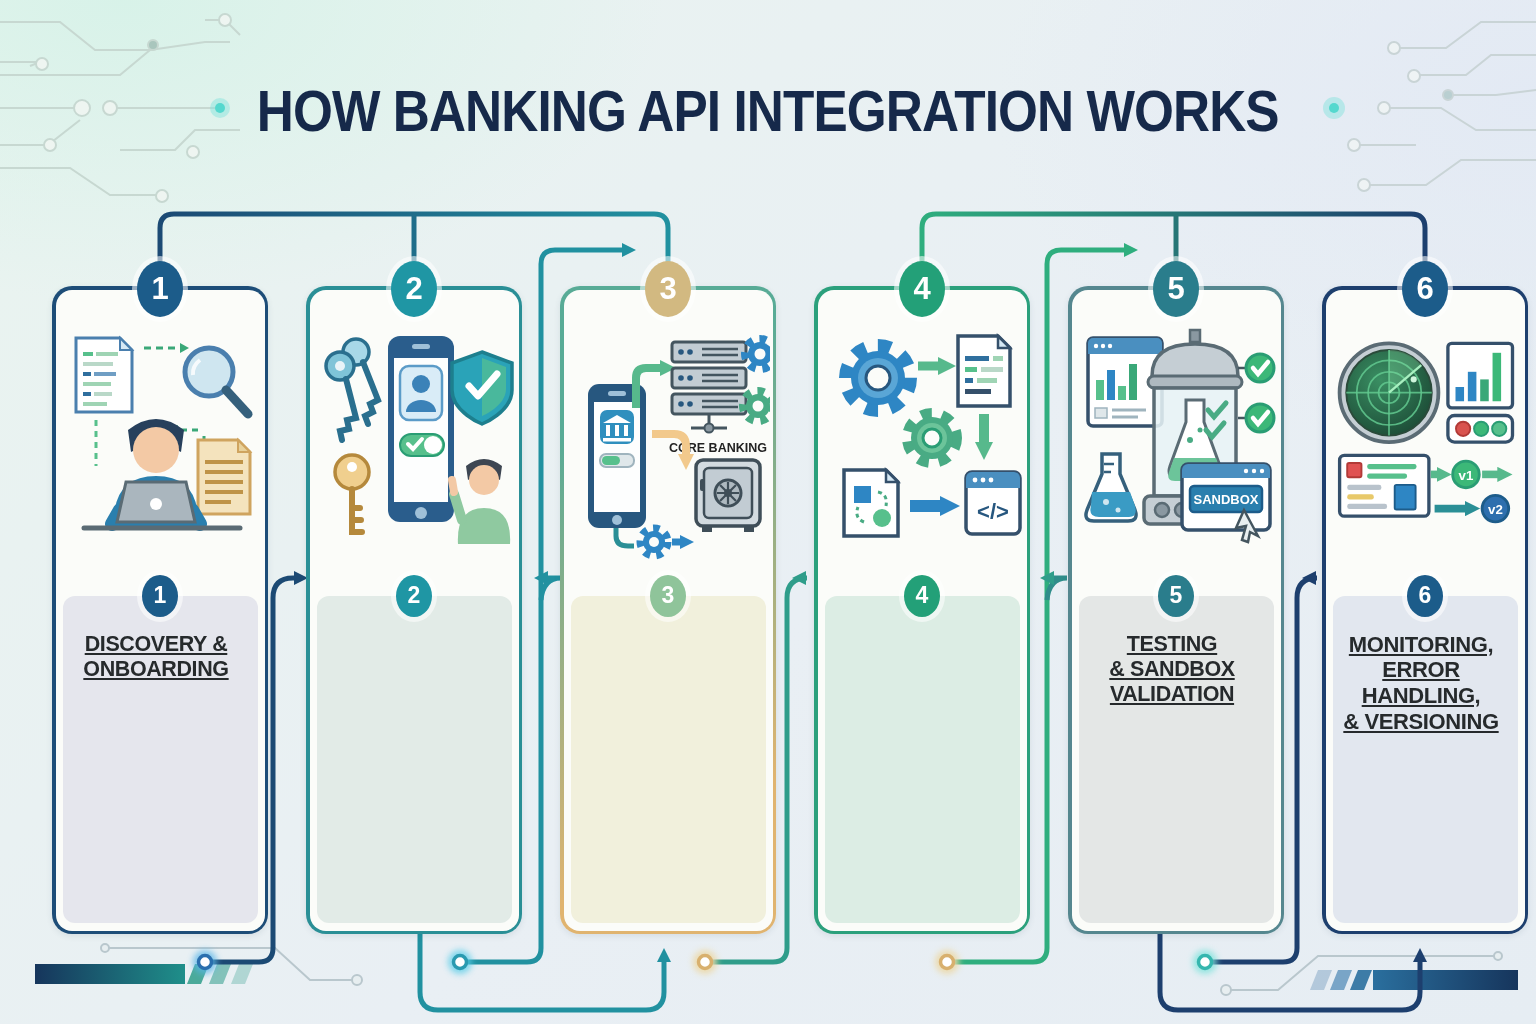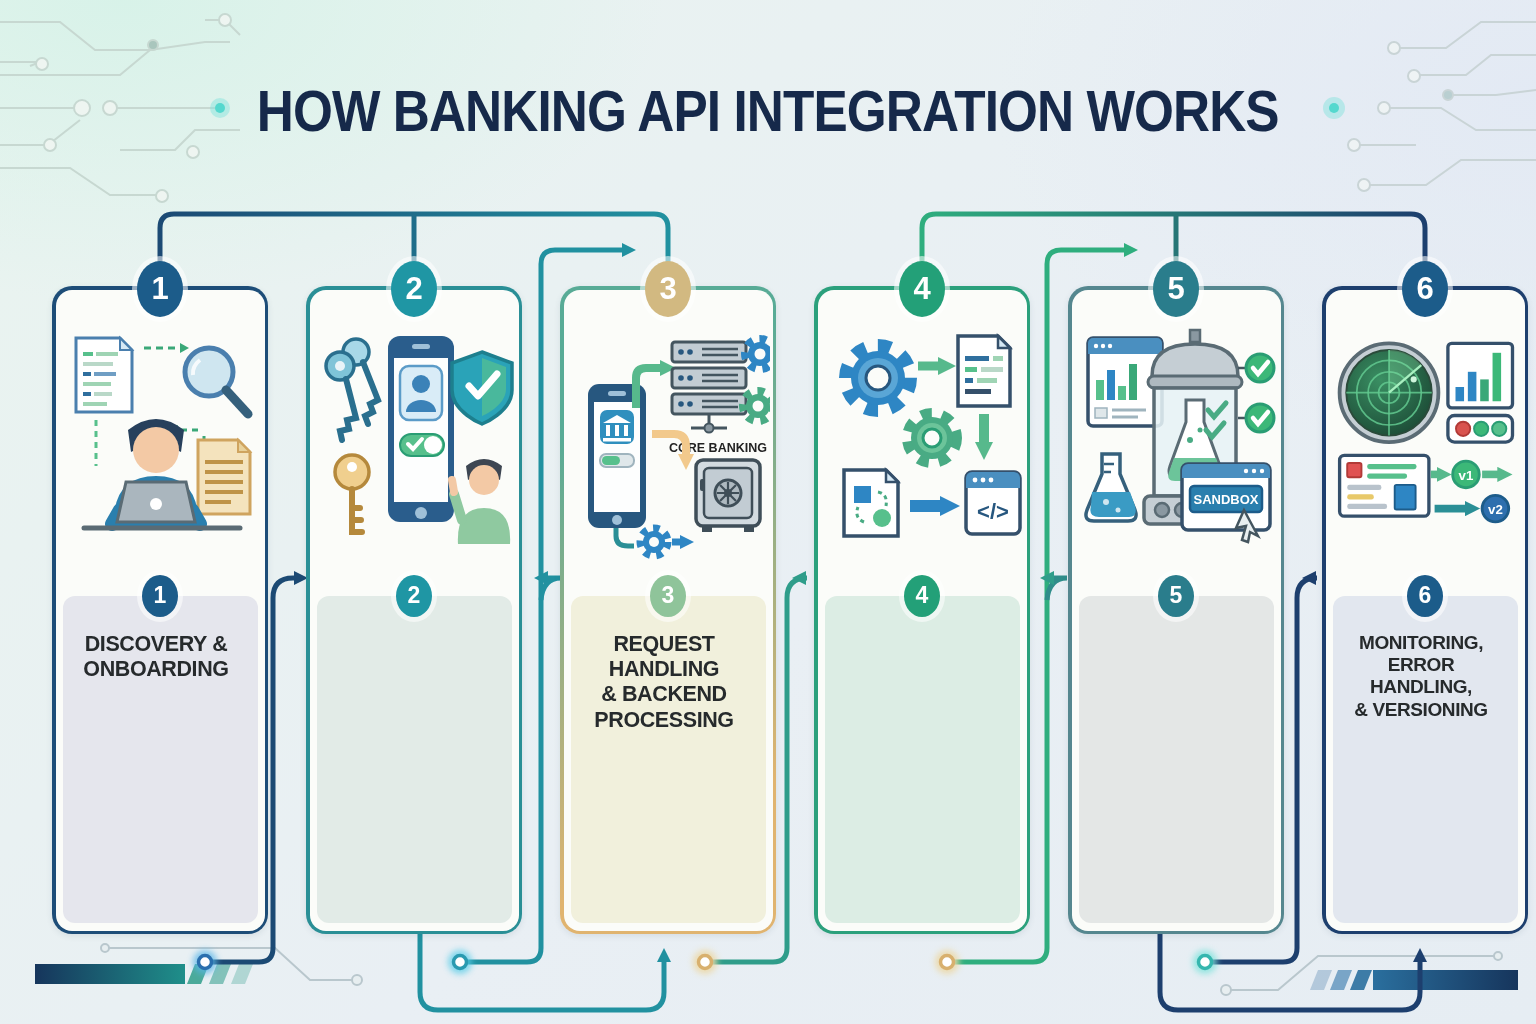--- a/index.html
+++ b/index.html
@@ -25,21 +25,21 @@
   .badge{position:absolute;left:50%;transform:translateX(-50%);
     display:flex;align-items:center;justify-content:center;
     color:#fff;font-weight:bold;border-radius:50%;
     box-shadow:0 0 0 5px rgba(255,255,255,.55);}
   .badge.top{top:-29px;width:46px;height:56px;font-size:31px;background:var(--badge);}
   .badge.small{top:-21px;width:36px;height:42px;font-size:23px;background:var(--badge2,var(--badge));}
   .illus{position:absolute;top:12px;left:6px;width:200px;height:284px;}
   .panel{position:absolute;left:7px;right:7px;top:306px;bottom:8px;border-radius:12px;
     background:var(--panel);}
   .label{padding:36px 12px 0 4px;text-align:center;font-weight:bold;font-size:21.5px;
-    line-height:1.18;color:#262a2c;letter-spacing:-.4px;white-space:pre-line;}
+    line-height:1.18;color:#262a2c;letter-spacing:-.4px;white-space:pre-line;text-decoration:underline;}
 
   .c1{--borderbg:#1d4d78;--badge:#1c5c8a;--panel:#e5e6ed;}
   .c2{--borderbg:#2a8f96;--badge:#1f96a4;--panel:#e2ebe7;}
   .c3{--borderbg:linear-gradient(150deg,#58ab96 20%,#e0b470 80%);--badge:#d2b981;--badge2:#8fc49a;--panel:#f1f0dc;}
   .c4{--borderbg:#2ba07c;--badge:#23a078;--panel:#dcede4;}
   .c5{--borderbg:#55878f;--badge:#2a7d8c;--panel:#e4e7e6;}
   .c6{--borderbg:#1d3f6e;--badge:#1c5c8a;--panel:#e2e7ef;}
 </style>
 </head>
 <body>
@@ -389,23 +389,20 @@
           <circle r="13" fill="none" stroke="#2e86c4" stroke-width="9" stroke-dasharray="6 6"></circle>
           <circle r="11" fill="#2e86c4"></circle>
             <circle r="5" fill="#fbfcf9"></circle>
         </g>
         <path d="M102 228 H112" fill="none" stroke="#2e86c4" stroke-width="7" marker-end="url(#mBlue3)"></path>
       </svg>
       <div class="panel">
         <div class="badge small">
             <span>3</span>
           </div>
-        <div class="label">REQUEST HANDLING
-&amp; BACKEND
-PROCESSING</div>
       </div>
     </div>
   </div>
 
   <div class="card c4" style="left:814px">
     <div class="card-inner">
       <div class="badge top">
           <span>4</span>
         </div>
       <svg class="illus" viewBox="0 0 200 260">
@@ -530,20 +527,23 @@
             <circle cx="184" cy="157" r="2.2" fill="#fff"></circle>
           <rect x="112" y="172" width="72" height="26" rx="4" fill="#2a7fae" stroke="#1d5c8a" stroke-width="2.5"></rect>
           <text x="148" y="190" text-anchor="middle" font-size="13" font-weight="bold" fill="#fff" font-family="Liberation Sans, sans-serif">SANDBOX</text>
           <polygon points="166,196 180,222 172,218 170,228 164,226 168,212 158,214" fill="#e8eef0" stroke="#44555f" stroke-width="2.5"></polygon>
         </g>
       </svg>
       <div class="panel">
         <div class="badge small">
             <span>5</span>
           </div>
+        <div class="label">TESTING
+&amp; SANDBOX
+VALIDATION</div>
       </div>
     </div>
   </div>
 
   <div class="card c6" style="left:1322px;width:206px">
     <div class="card-inner">
       <div class="badge top">
           <span>6</span>
         </div>
       <svg class="illus" viewBox="0 0 200 260" style="width:190px">
@@ -600,20 +600,20 @@
           <path d="M158 162 H176" fill="none" stroke="#57b98c" stroke-width="8" marker-end="url(#mGreen6)"></path>
           <path d="M108 198 H142" fill="none" stroke="#2a8f96" stroke-width="8" marker-end="url(#mTeal6)"></path>
           <circle cx="172" cy="198" r="14" fill="#2e6fae" stroke="#1d5c8a" stroke-width="3"></circle>
           <text x="172" y="204" text-anchor="middle" font-size="14" font-weight="bold" fill="#fff" font-family="Liberation Sans, sans-serif">v2</text>
         </g>
       </svg>
       <div class="panel">
         <div class="badge small">
             <span>6</span>
           </div>
-        <div class="label" style="font-size:19px">MONITORING, ERROR
+        <div class="label" style="font-size:22px">MONITORING, ERROR
 HANDLING,
 &amp; VERSIONING</div>
       </div>
     </div>
   </div>
 
 </div>
 
 </body></html>

